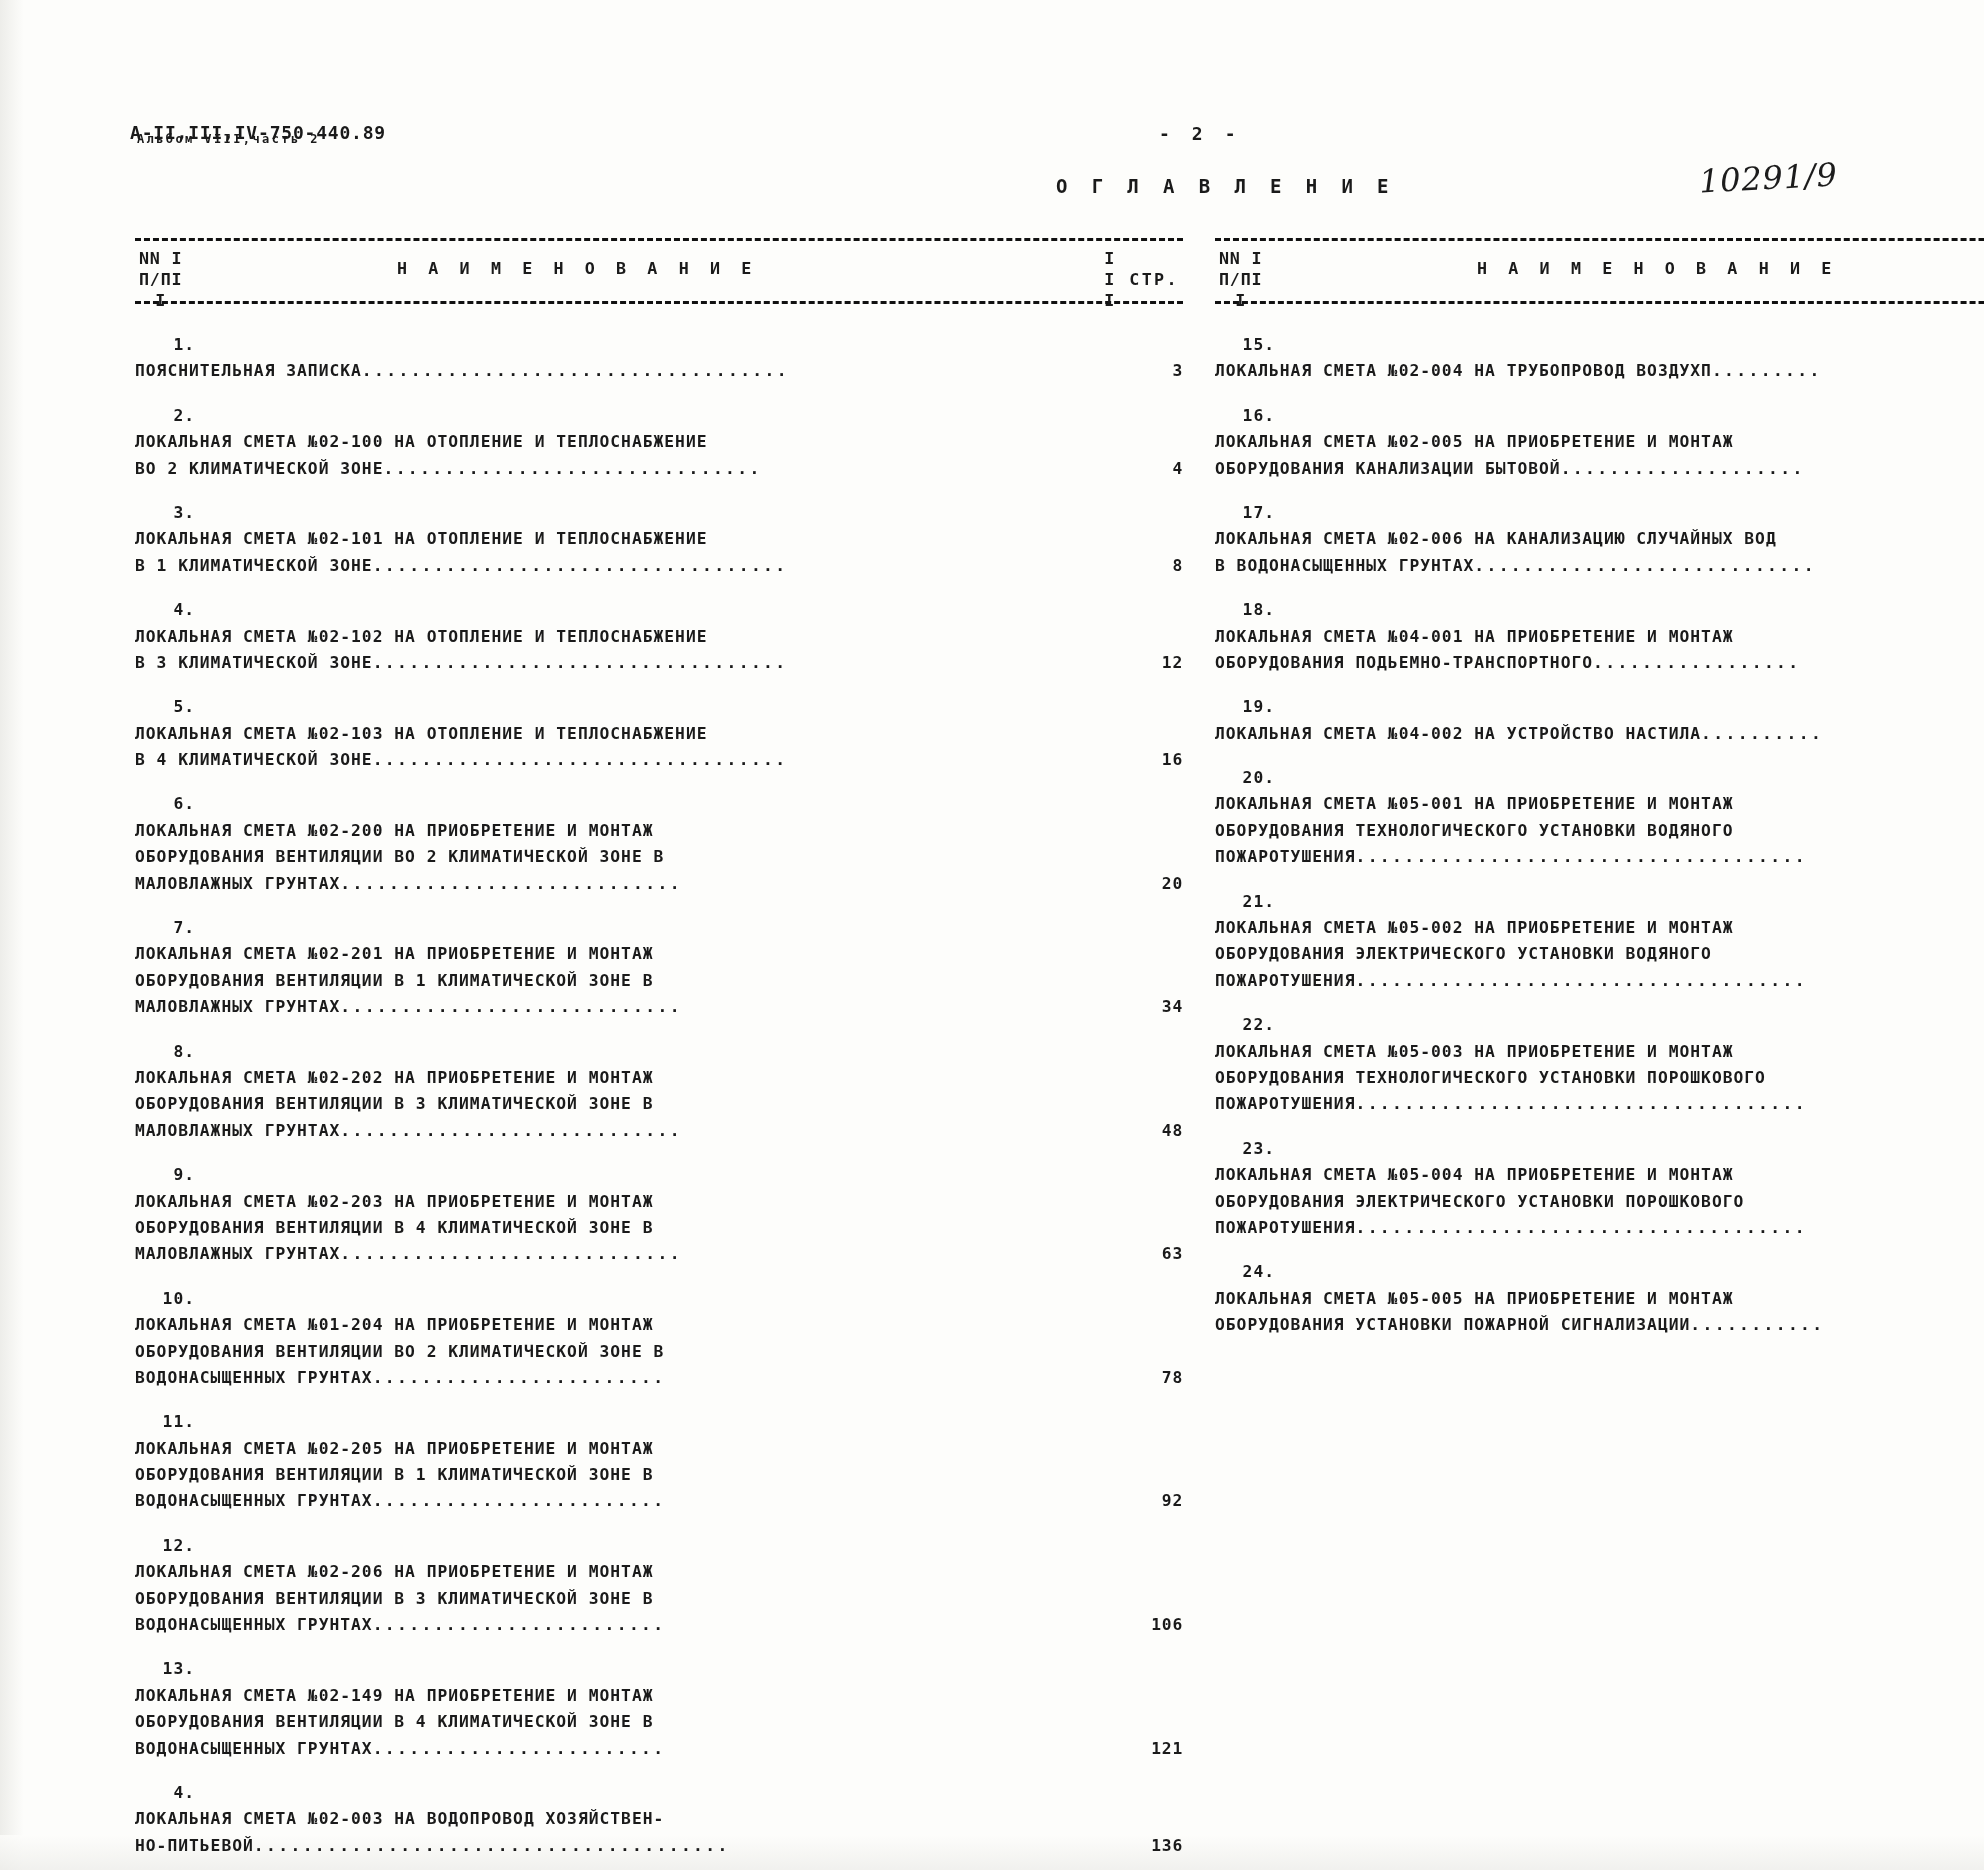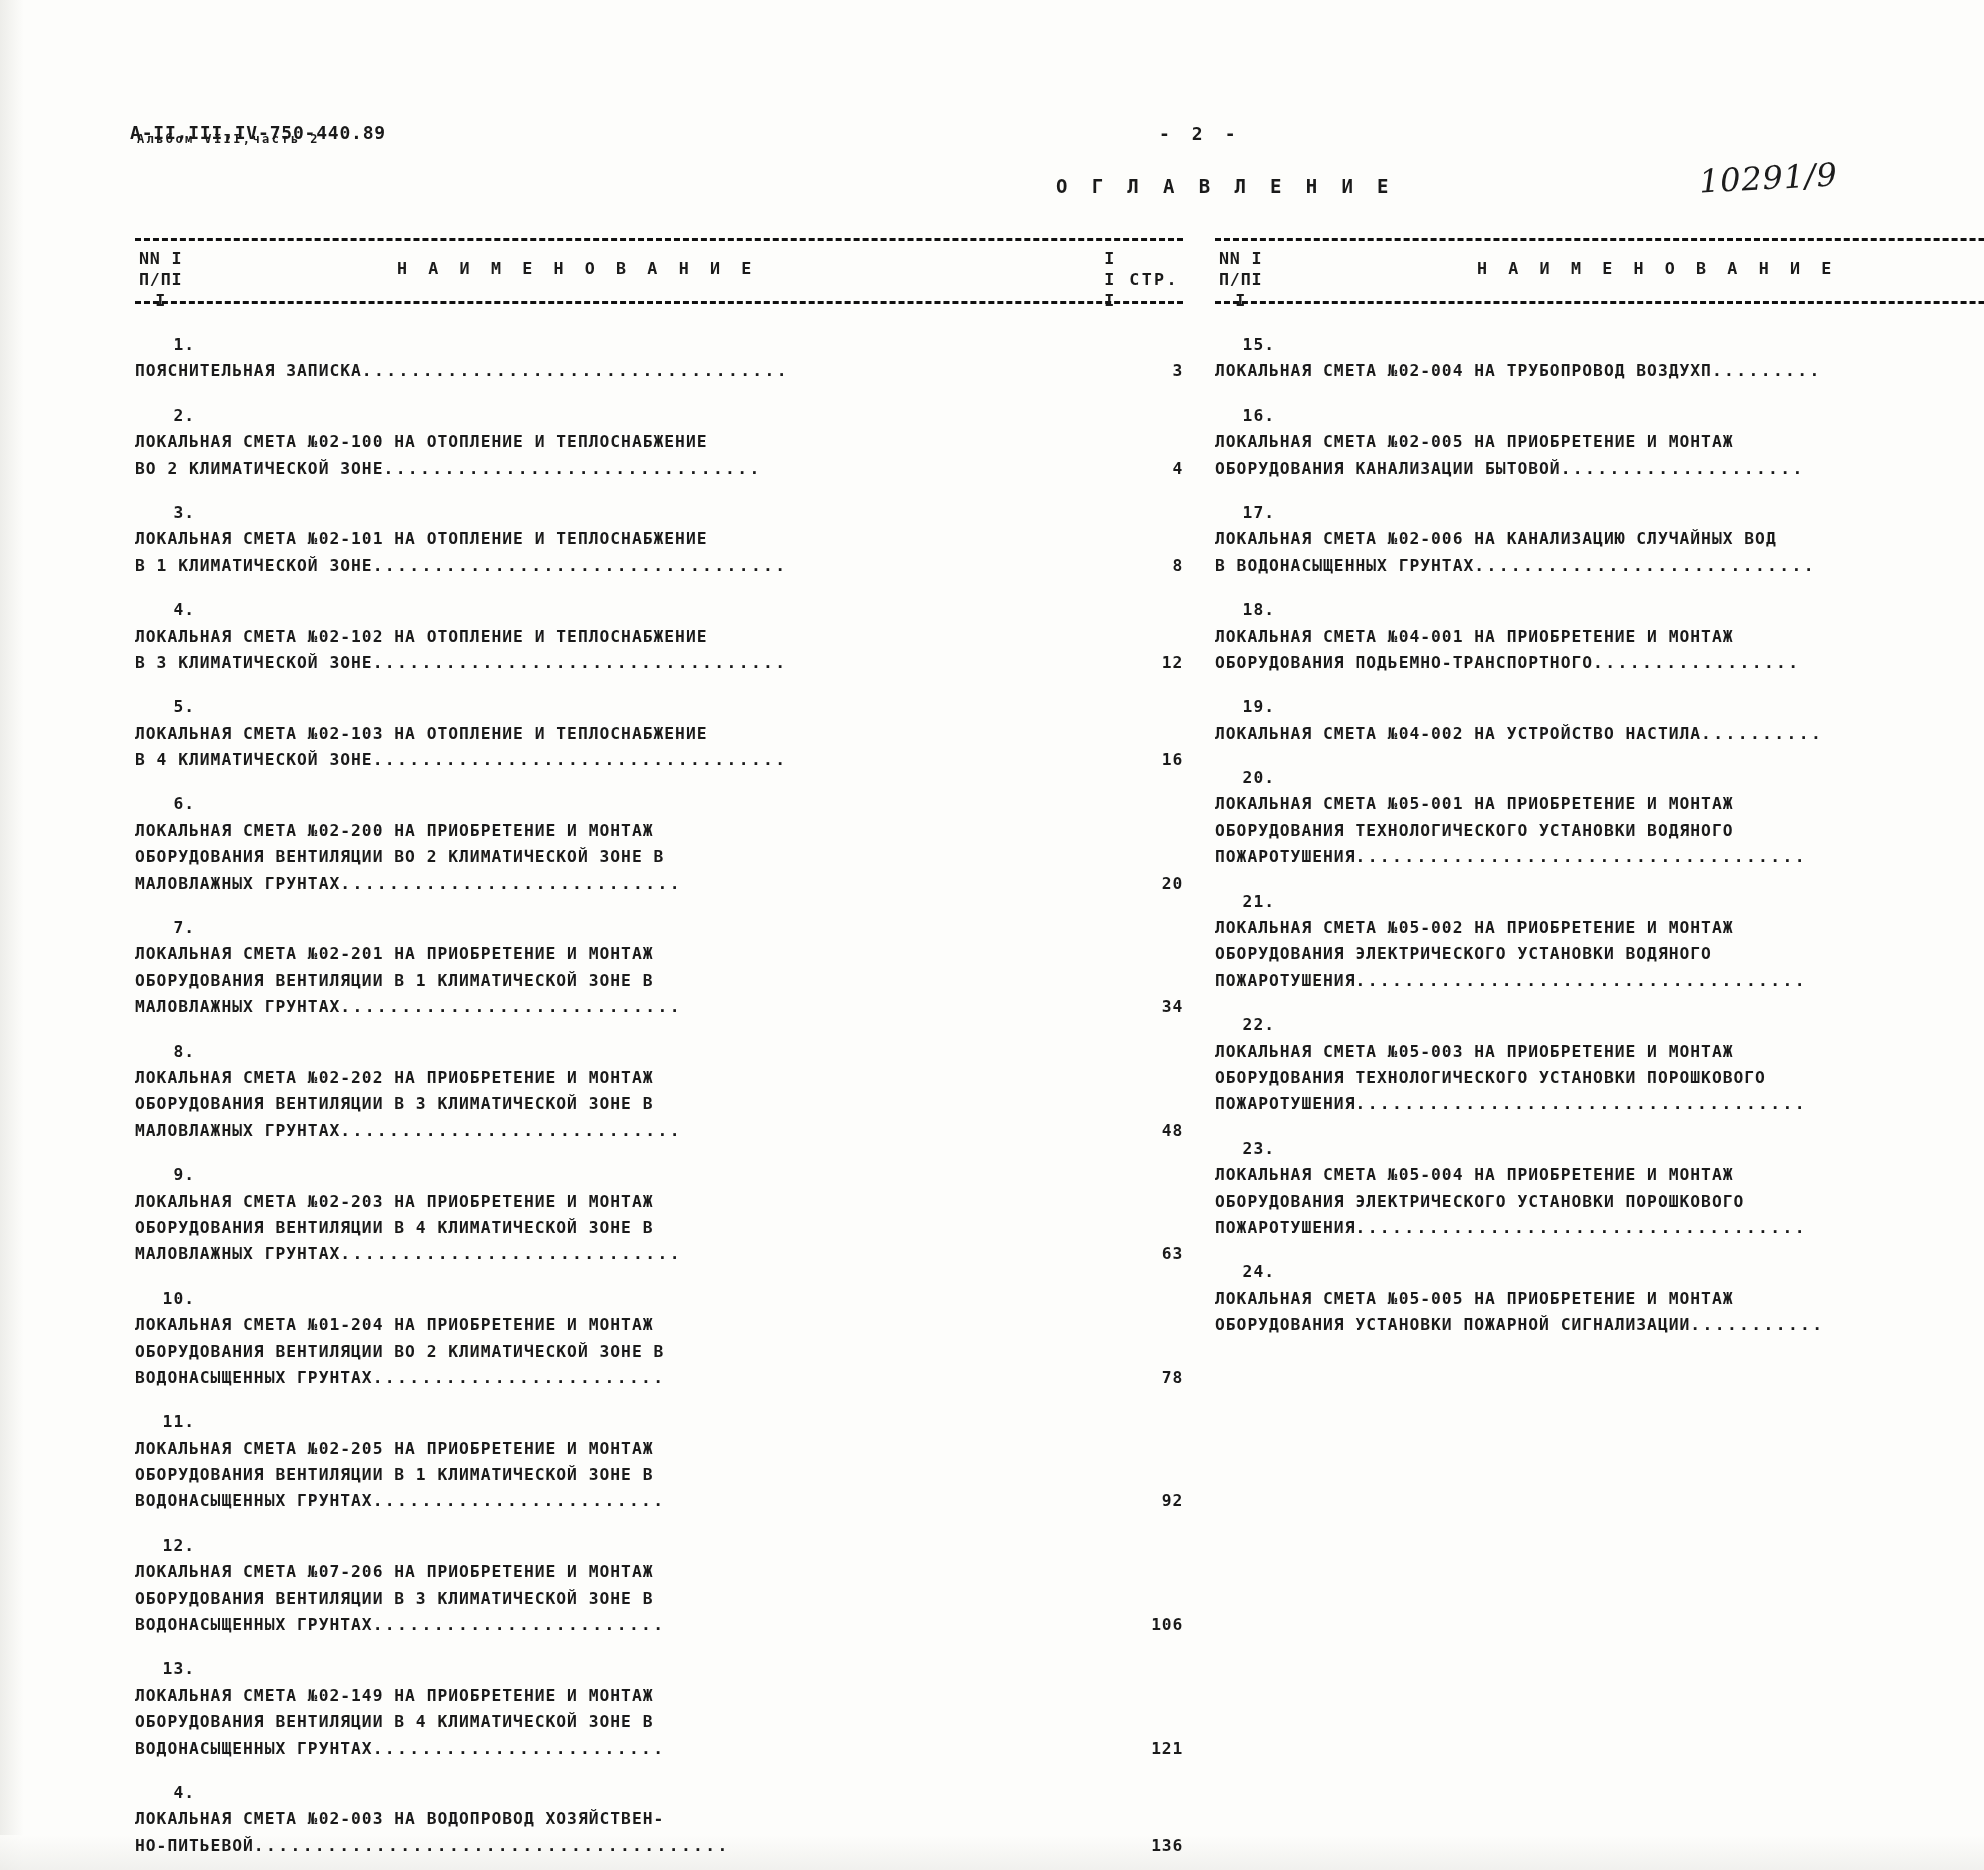--- a/index.html
+++ b/index.html
@@ -213,21 +213,21 @@
           <div class="entry"><span class="num">2.</span><span class="body"><span class="line">ЛОКАЛЬНАЯ СМЕТА №02-100 НА ОТОПЛЕНИЕ И ТЕПЛОСНАБЖЕНИЕ</span><span class="lastline"><span class="txt">ВО 2 КЛИМАТИЧЕСКОЙ ЗОНЕ</span><span class="dots">...............................</span><span class="pg">4</span></span></span></div>
           <div class="entry"><span class="num">3.</span><span class="body"><span class="line">ЛОКАЛЬНАЯ СМЕТА №02-101 НА ОТОПЛЕНИЕ И ТЕПЛОСНАБЖЕНИЕ</span><span class="lastline"><span class="txt">В 1 КЛИМАТИЧЕСКОЙ ЗОНЕ</span><span class="dots">..................................</span><span class="pg">8</span></span></span></div>
           <div class="entry"><span class="num">4.</span><span class="body"><span class="line">ЛОКАЛЬНАЯ СМЕТА №02-102 НА ОТОПЛЕНИЕ И ТЕПЛОСНАБЖЕНИЕ</span><span class="lastline"><span class="txt">В 3 КЛИМАТИЧЕСКОЙ ЗОНЕ</span><span class="dots">..................................</span><span class="pg">12</span></span></span></div>
           <div class="entry"><span class="num">5.</span><span class="body"><span class="line">ЛОКАЛЬНАЯ СМЕТА №02-103 НА ОТОПЛЕНИЕ И ТЕПЛОСНАБЖЕНИЕ</span><span class="lastline"><span class="txt">В 4 КЛИМАТИЧЕСКОЙ ЗОНЕ</span><span class="dots">..................................</span><span class="pg">16</span></span></span></div>
           <div class="entry"><span class="num">6.</span><span class="body"><span class="line">ЛОКАЛЬНАЯ СМЕТА №02-200 НА ПРИОБРЕТЕНИЕ И МОНТАЖ</span><span class="line">ОБОРУДОВАНИЯ ВЕНТИЛЯЦИИ ВО 2 КЛИМАТИЧЕСКОЙ ЗОНЕ В</span><span class="lastline"><span class="txt">МАЛОВЛАЖНЫХ ГРУНТАХ</span><span class="dots">............................</span><span class="pg">20</span></span></span></div>
           <div class="entry"><span class="num">7.</span><span class="body"><span class="line">ЛОКАЛЬНАЯ СМЕТА №02-201 НА ПРИОБРЕТЕНИЕ И МОНТАЖ</span><span class="line">ОБОРУДОВАНИЯ ВЕНТИЛЯЦИИ В 1 КЛИМАТИЧЕСКОЙ ЗОНЕ В</span><span class="lastline"><span class="txt">МАЛОВЛАЖНЫХ ГРУНТАХ</span><span class="dots">............................</span><span class="pg">34</span></span></span></div>
           <div class="entry"><span class="num">8.</span><span class="body"><span class="line">ЛОКАЛЬНАЯ СМЕТА №02-202 НА ПРИОБРЕТЕНИЕ И МОНТАЖ</span><span class="line">ОБОРУДОВАНИЯ ВЕНТИЛЯЦИИ В 3 КЛИМАТИЧЕСКОЙ ЗОНЕ В</span><span class="lastline"><span class="txt">МАЛОВЛАЖНЫХ ГРУНТАХ</span><span class="dots">............................</span><span class="pg">48</span></span></span></div>
           <div class="entry"><span class="num">9.</span><span class="body"><span class="line">ЛОКАЛЬНАЯ СМЕТА №02-203 НА ПРИОБРЕТЕНИЕ И МОНТАЖ</span><span class="line">ОБОРУДОВАНИЯ ВЕНТИЛЯЦИИ В 4 КЛИМАТИЧЕСКОЙ ЗОНЕ В</span><span class="lastline"><span class="txt">МАЛОВЛАЖНЫХ ГРУНТАХ</span><span class="dots">............................</span><span class="pg">63</span></span></span></div>
           <div class="entry"><span class="num">10.</span><span class="body"><span class="line">ЛОКАЛЬНАЯ СМЕТА №01-204 НА ПРИОБРЕТЕНИЕ И МОНТАЖ</span><span class="line">ОБОРУДОВАНИЯ ВЕНТИЛЯЦИИ ВО 2 КЛИМАТИЧЕСКОЙ ЗОНЕ В</span><span class="lastline"><span class="txt">ВОДОНАСЫЩЕННЫХ ГРУНТАХ</span><span class="dots">........................</span><span class="pg">78</span></span></span></div>
           <div class="entry"><span class="num">11.</span><span class="body"><span class="line">ЛОКАЛЬНАЯ СМЕТА №02-205 НА ПРИОБРЕТЕНИЕ И МОНТАЖ</span><span class="line">ОБОРУДОВАНИЯ ВЕНТИЛЯЦИИ В 1 КЛИМАТИЧЕСКОЙ ЗОНЕ В</span><span class="lastline"><span class="txt">ВОДОНАСЫЩЕННЫХ ГРУНТАХ</span><span class="dots">........................</span><span class="pg">92</span></span></span></div>
-          <div class="entry"><span class="num">12.</span><span class="body"><span class="line">ЛОКАЛЬНАЯ СМЕТА №07-206 НА ПРИОБРЕТЕНИЕ И МОНТАЖ</span><span class="line">ОБОРУДОВАНИЯ ВЕНТИЛЯЦИИ В 3 КЛИМАТИЧЕСКОЙ ЗОНЕ В</span><span class="lastline"><span class="txt">ВОДОНАСЫЩЕННЫХ ГРУНТАХ</span><span class="dots">........................</span><span class="pg">106</span></span></span></div>
+          <div class="entry"><span class="num">12.</span><span class="body"><span class="line">ЛОКАЛЬНАЯ СМЕТА №02-206 НА ПРИОБРЕТЕНИЕ И МОНТАЖ</span><span class="line">ОБОРУДОВАНИЯ ВЕНТИЛЯЦИИ В 3 КЛИМАТИЧЕСКОЙ ЗОНЕ В</span><span class="lastline"><span class="txt">ВОДОНАСЫЩЕННЫХ ГРУНТАХ</span><span class="dots">........................</span><span class="pg">106</span></span></span></div>
           <div class="entry"><span class="num">13.</span><span class="body"><span class="line">ЛОКАЛЬНАЯ СМЕТА №02-149 НА ПРИОБРЕТЕНИЕ И МОНТАЖ</span><span class="line">ОБОРУДОВАНИЯ ВЕНТИЛЯЦИИ В 4 КЛИМАТИЧЕСКОЙ ЗОНЕ В</span><span class="lastline"><span class="txt">ВОДОНАСЫЩЕННЫХ ГРУНТАХ</span><span class="dots">........................</span><span class="pg">121</span></span></span></div>
           <div class="entry"><span class="num">4.</span><span class="body"><span class="line">ЛОКАЛЬНАЯ СМЕТА №02-003 НА ВОДОПРОВОД ХОЗЯЙСТВЕН-</span><span class="lastline"><span class="txt">НО-ПИТЬЕВОЙ</span><span class="dots">.......................................</span><span class="pg">136</span></span></span></div>
         </div>
     </div>
 
     <div class="col col-right">
       <div class="rule"></div>
       <div class="tbl-head">
         <div class="th-nn"><span>NN I</span><br><span>П/ПI</span><br><span>I</span></div>
         <div class="th-name">Н А И М Е Н О В А Н И Е</div>

